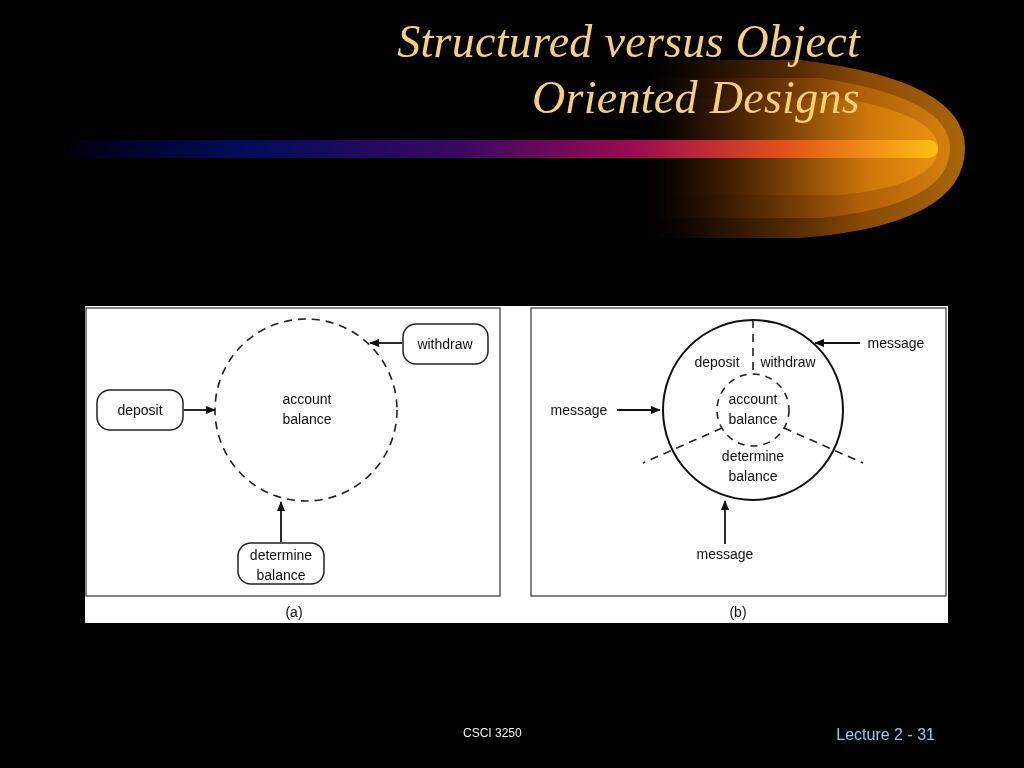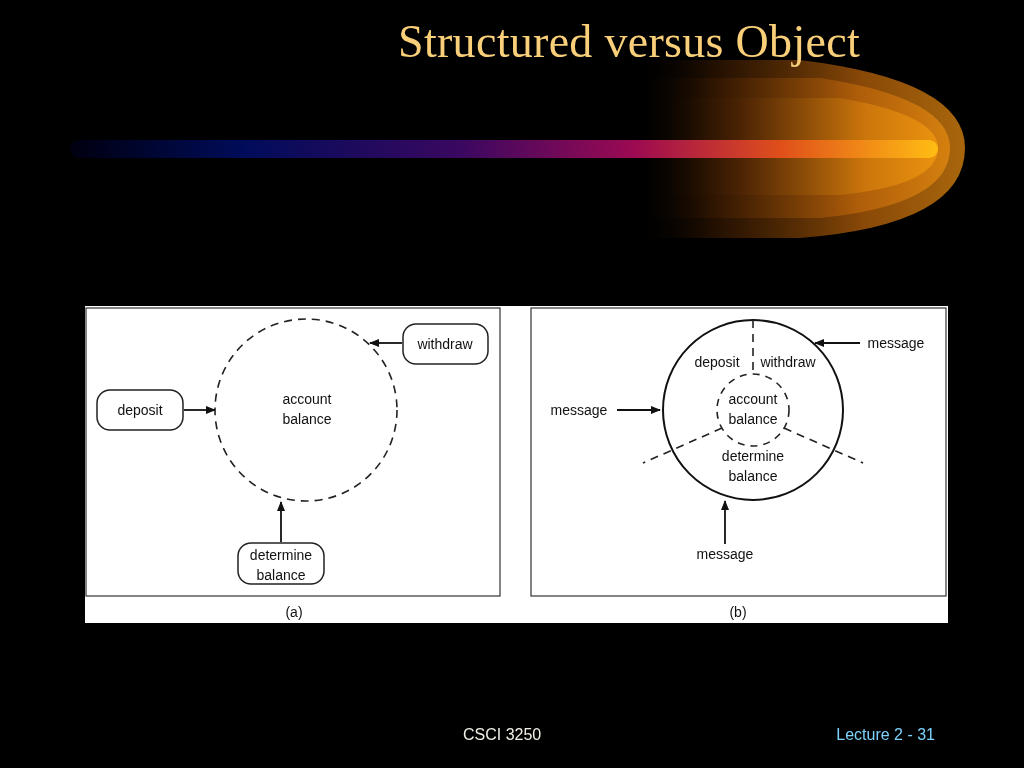--- a/index.html
+++ b/index.html
@@ -1,21 +1,21 @@
 <!DOCTYPE html>
 <html><head>
 <meta charset="utf-8">
 <style>
   html, body { margin:0; padding:0; }
   body { width:1024px; height:768px; background:#000; position:relative; overflow:hidden; font-family:"Liberation Sans", sans-serif; }
-  .title { position:absolute; right:164px; top:14px; text-align:right; font-family:"Liberation Serif", serif; font-size:46px; line-height:56px; color:#f9cf79; z-index:3; letter-spacing:0.3px; }
+  .title { position:absolute; right:164px; top:14px; text-align:right; font-family:"Liberation Serif", serif; font-style:italic; font-size:46px; line-height:56px; color:#f9cf79; z-index:3; letter-spacing:0.3px; }
   .deco { position:absolute; left:0; top:0; width:1024px; height:260px; z-index:1; }
   .figure { position:absolute; left:85px; top:306px; width:863px; height:317px; background:#fff; }
   .figure svg { display:block; }
-  .footer-left { position:absolute; left:463px; top:726px; font-size:16px; color:#f2f0e6; }
+  .footer-left { position:absolute; left:463px; top:726px; font-size:12px; color:#f2f0e6; }
   .footer-right { position:absolute; right:89px; top:726px; font-size:16px; color:#7dd3fc; }
   svg text { font-family:"Liberation Sans", sans-serif; fill:#111; }
 </style>
 </head>
 <body>
 
 <svg class="deco" viewBox="0 0 1024 260" width="1024" height="260">
   <defs>
     <linearGradient id="glowGrad" x1="0" y1="0" x2="1" y2="0">
       <stop offset="0" stop-color="#000" stop-opacity="0"></stop>
@@ -39,20 +39,21 @@
     </linearGradient>
   </defs>
   <path d="M630,60 L800,60 Q965,80 965,148 Q965,225 800,238 L630,238 Z" fill="url(#glowGrad)" opacity="0.75"></path>
   <path d="M640,78 L820,78 Q950,98 950,148 Q950,205 820,218 L640,218 Z" fill="url(#glowGrad)" opacity="0.8"></path>
   <path d="M650,98 L840,98 Q938,115 938,148 Q938,185 840,195 L650,195 Z" fill="url(#glowGrad2)" opacity="0.85"></path>
   <rect x="70" y="140" width="868" height="18" rx="9" fill="url(#barGrad)"></rect>
 </svg>
 
 <div class="title">
   <div>Structured versus Object</div>
+  <div>Oriented Designs</div>
 </div>
 
 <div class="figure">
   <svg width="863" height="317" viewBox="0 0 863 317">
     <defs>
       <marker id="arr" markerWidth="10" markerHeight="8" refX="9" refY="4" orient="auto" markerUnits="userSpaceOnUse">
         <path d="M0,0 L10,4 L0,8 Z" fill="#111"></path>
       </marker>
     </defs>
 

